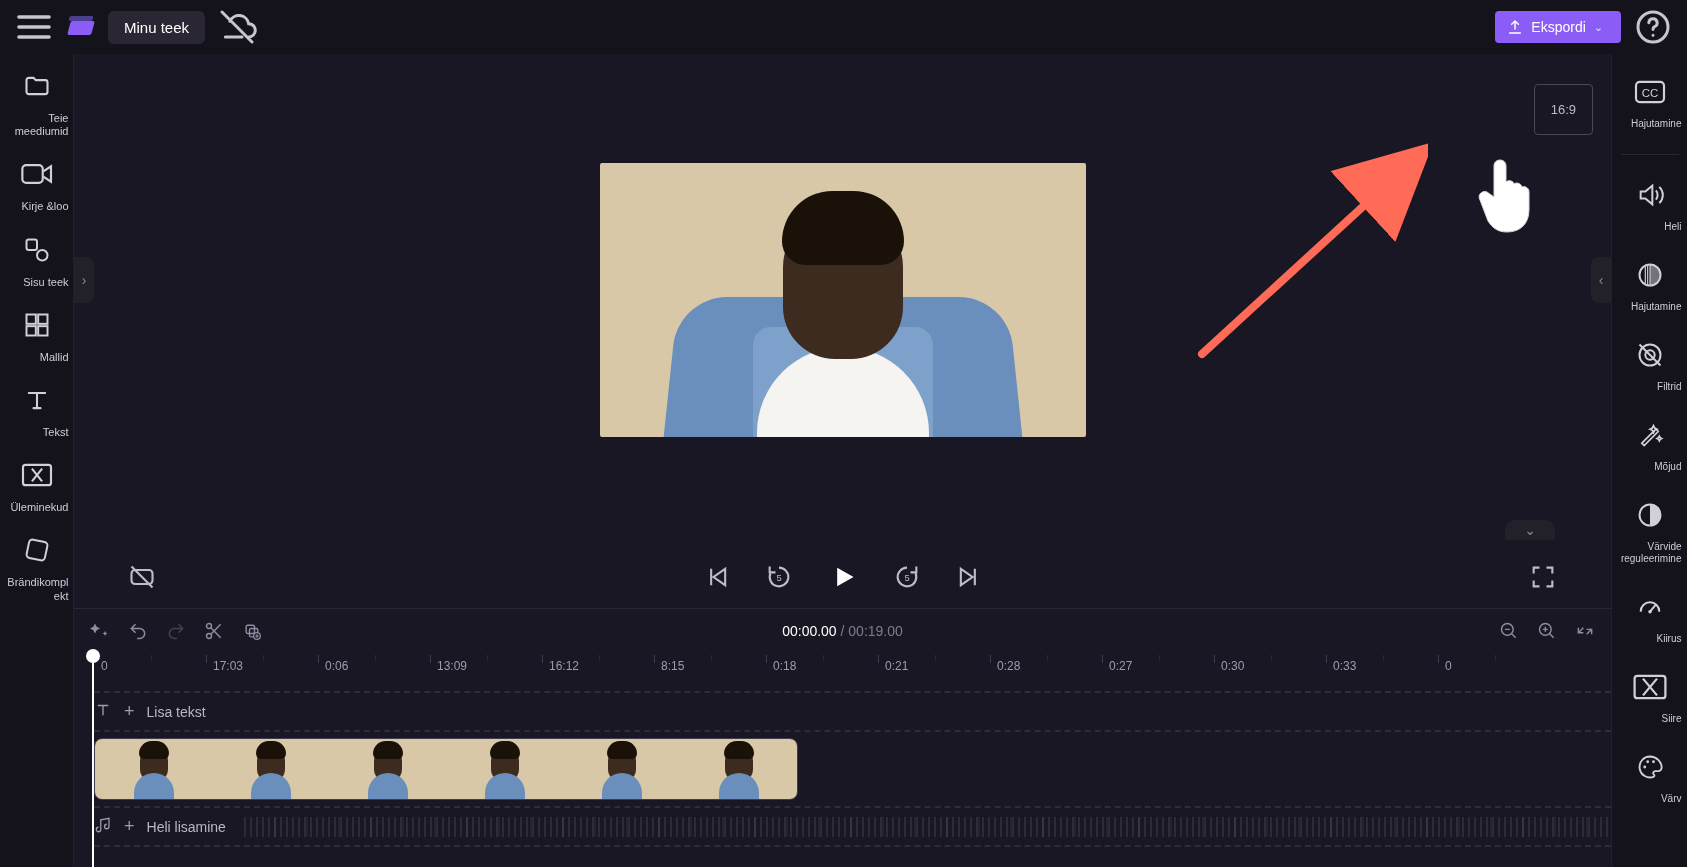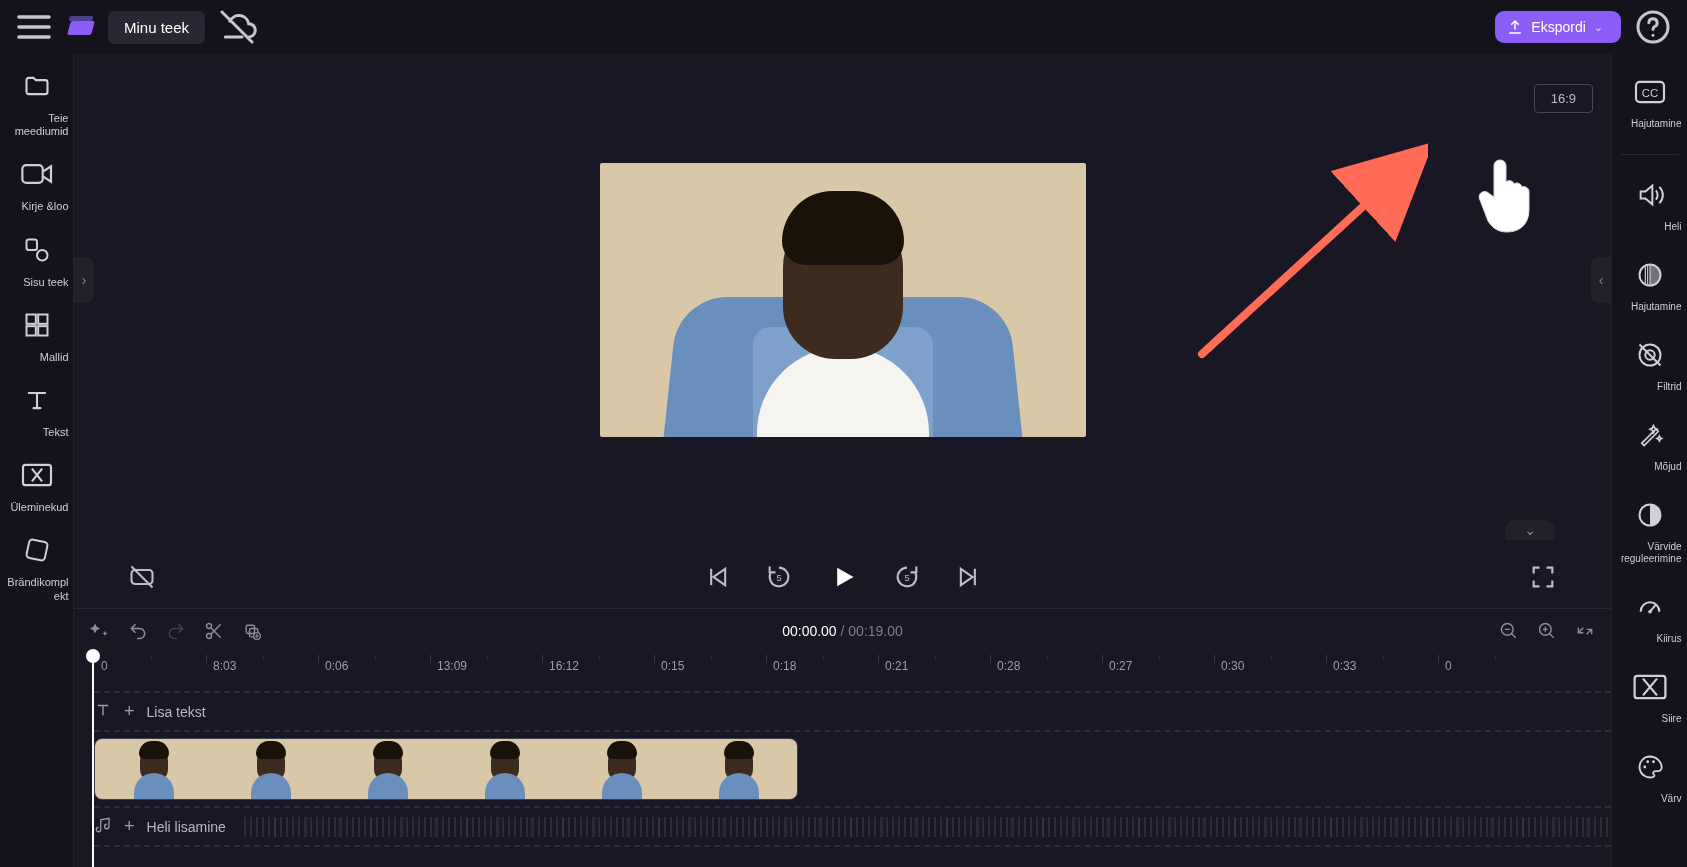--- a/index.html
+++ b/index.html
@@ -6,21 +6,21 @@
 html, body { width: 100%; height: 100%; font-family: -apple-system, "Segoe UI", sans-serif; background: #14121a; color: #e4e2e8; overflow: hidden; }
 
 
 .topbar { height: 54px; background: #14121a; display: flex; align-items: center; padding: 0 14px; gap: 12px; }
 .icon-btn { width: 40px; height: 40px; display: flex; align-items: center; justify-content: center; color: #c8c5d0; border-radius: 6px; cursor: pointer; }
 .logo { width: 30px; height: 24px; display: inline-block; position: relative; }
 .logo::before { content:""; position:absolute; left:3px; top:6px; width:24px; height:14px; background:#8b5cf6; transform: skewX(-15deg); border-radius:2px; }
 .logo::after { content:""; position:absolute; left:3px; top:1px; width:24px; height:5px; background:#4b3f8f; transform: skewX(-15deg); border-radius:2px; }
 .title-chip { background:#2a2633; padding: 8px 16px; border-radius:6px; color:#fff; font-size:15px; }
 .topbar .spacer { flex: 1; }
-.export-btn { background:#8b5cf6; color:#fff; padding:8px 18px 8px 12px; border-radius:9px; display:flex; align-items:center; gap:8px; font-size:14px; cursor:pointer; }
+.export-btn { background:#8b5cf6; color:#fff; padding:8px 18px 8px 12px; border-radius:4px; display:flex; align-items:center; gap:8px; font-size:14px; cursor:pointer; }
 .export-btn .chev { font-size:11px; opacity:.8; }
 
 
 .app-body { display:flex; height: calc(100% - 54px); }
 .left-rail { width:74px; min-width:74px; background:#14121a; border-right:1px solid #222029; display:flex; flex-direction:column; align-items:center; padding-top:10px; gap:6px; }
 .rail-item { width:68px; text-align:center; padding:8px 2px; color:#cbc8d2; cursor:pointer; border-radius:6px; }
 .rail-item .ico { height:28px; display:flex; align-items:center; justify-content:center; color:#d1cfd8; }
 .rail-item .lbl { font-size:11px; line-height:1.2; margin-top:12px; color:#cfccd8; word-break:break-word;text-align:right; }
 
 
@@ -31,21 +31,21 @@
 .preview-video .face { position:absolute; left:50%; top:46px; transform:translateX(-50%); width:120px; height:150px; background:#3d2b1f; border-radius:58px 58px 52px 52px; }
 .preview-video .hair { position:absolute; left:50%; top:28px; transform:translateX(-50%); width:122px; height:74px; background:#1a1209; border-radius:60px 60px 28px 28px; }
 .preview-video .tee { position:absolute; left:50%; bottom:0; transform:translateX(-50%); width:172px; height:90px; background:#f5f4f0; border-radius:86px 86px 0 0; }
 .preview-video .jacket-l { position:absolute; left:calc(50% - 172px); bottom:0; width:120px; height:140px; background:#6a8fbd; border-radius:48px 12px 0 0; transform:skewX(-6deg); }
 .preview-video .jacket-r { position:absolute; left:calc(50% + 52px); bottom:0; width:120px; height:140px; background:#6a8fbd; border-radius:12px 48px 0 0; transform:skewX(6deg); }
 .preview-video .jacket-ml { position:absolute; left:calc(50% - 90px); bottom:0; width:70px; height:110px; background:#7ea1cb; border-radius:18px 6px 0 0; }
 .preview-video .jacket-mr { position:absolute; left:calc(50% + 20px); bottom:0; width:70px; height:110px; background:#7ea1cb; border-radius:6px 18px 0 0; }
 .preview-video .collar-l { position:absolute; left:calc(50% - 40px); bottom:78px; width:44px; height:44px; background:#88accf; transform:rotate(38deg); }
 .preview-video .collar-r { position:absolute; left:calc(50% - 4px); bottom:78px; width:44px; height:44px; background:#88accf; transform:rotate(-38deg); }
 
-.aspect-chip { position:absolute; right:18px; top:30px; border:1px solid #4a4754; color:#bdbac6; font-size:13px; padding:6px 16px; border-radius:4px; background:transparent; cursor:pointer; }
+.aspect-chip { position:absolute; right:18px; top:30px; border:1px solid #4a4754; color:#bdbac6; font-size:13px; padding:17px 16px; border-radius:4px; background:transparent; cursor:pointer; }
 
 
 .notch-left, .notch-right { position:absolute; top:46%; transform:translateY(-50%); width:20px; height:46px; background:#222029; display:flex; align-items:center; justify-content:center; color:#8b8893; font-size:14px; border-radius:0 8px 8px 0; cursor:pointer; }
 .notch-left { left:0; }
 .notch-right { right:0; border-radius:8px 0 0 8px; }
 .collapse-timeline { position:absolute; right:56px; bottom:6px; width:50px; height:20px; background:#222029; border-radius:10px 10px 0 0; display:flex; align-items:center; justify-content:center; color:#8b8893; font-size:14px; cursor:pointer;}
 
 
 .player-bar { height:62px; display:flex; align-items:center; justify-content:center; gap:34px; position:relative; }
 .pc { width:28px; height:28px; color:#bfbcc8; display:flex; align-items:center; justify-content:center; cursor:pointer; }
@@ -338,37 +338,37 @@
 
       <div class="ruler-wrap">
         <div class="playhead"></div>
         <div class="ruler" id="ruler">
             <div class="tick">
               <span class="minor"></span>
               <span class="tlabel">0</span>
             </div>
             <div class="tick">
               <span class="minor"></span>
-              <span class="tlabel">8:03</span>
+              <span class="tlabel">17:03</span>
             </div>
             <div class="tick">
               <span class="minor"></span>
               <span class="tlabel">0:06</span>
             </div>
             <div class="tick">
               <span class="minor"></span>
               <span class="tlabel">13:09</span>
             </div>
             <div class="tick">
               <span class="minor"></span>
               <span class="tlabel">16:12</span>
             </div>
             <div class="tick">
               <span class="minor"></span>
-              <span class="tlabel">0:15</span>
+              <span class="tlabel">8:15</span>
             </div>
             <div class="tick">
               <span class="minor"></span>
               <span class="tlabel">0:18</span>
             </div>
             <div class="tick">
               <span class="minor"></span>
               <span class="tlabel">0:21</span>
             </div>
             <div class="tick">

